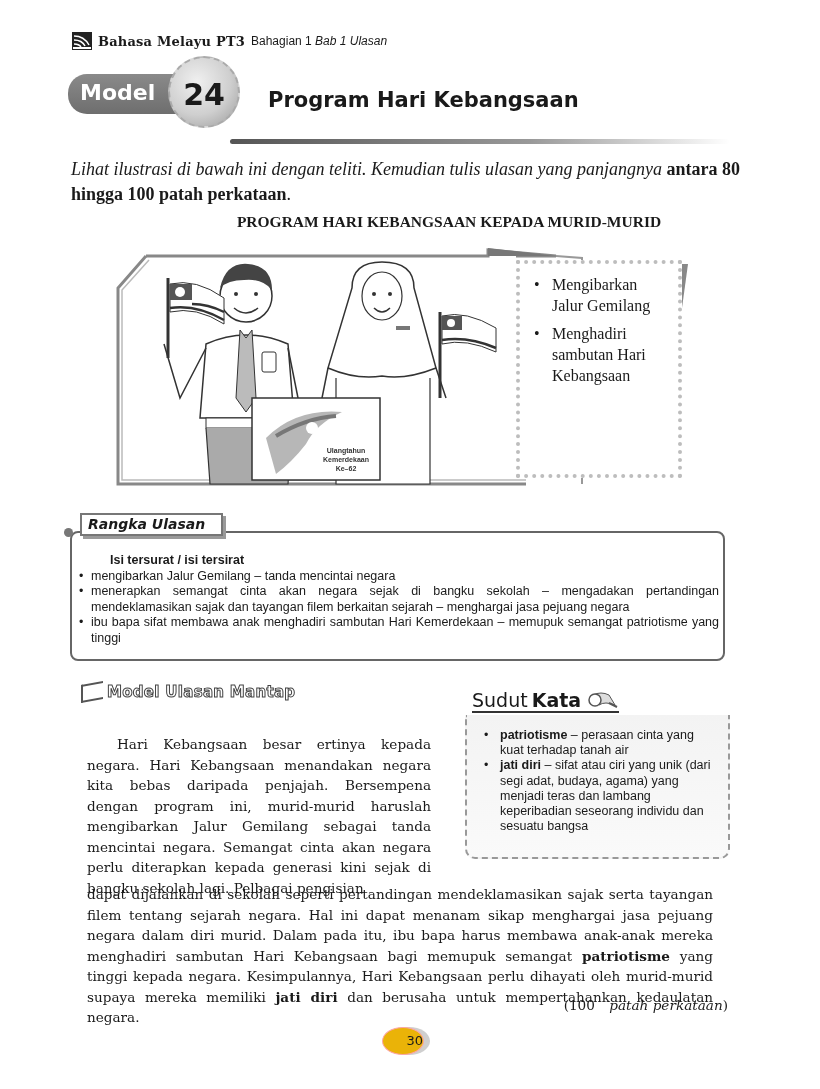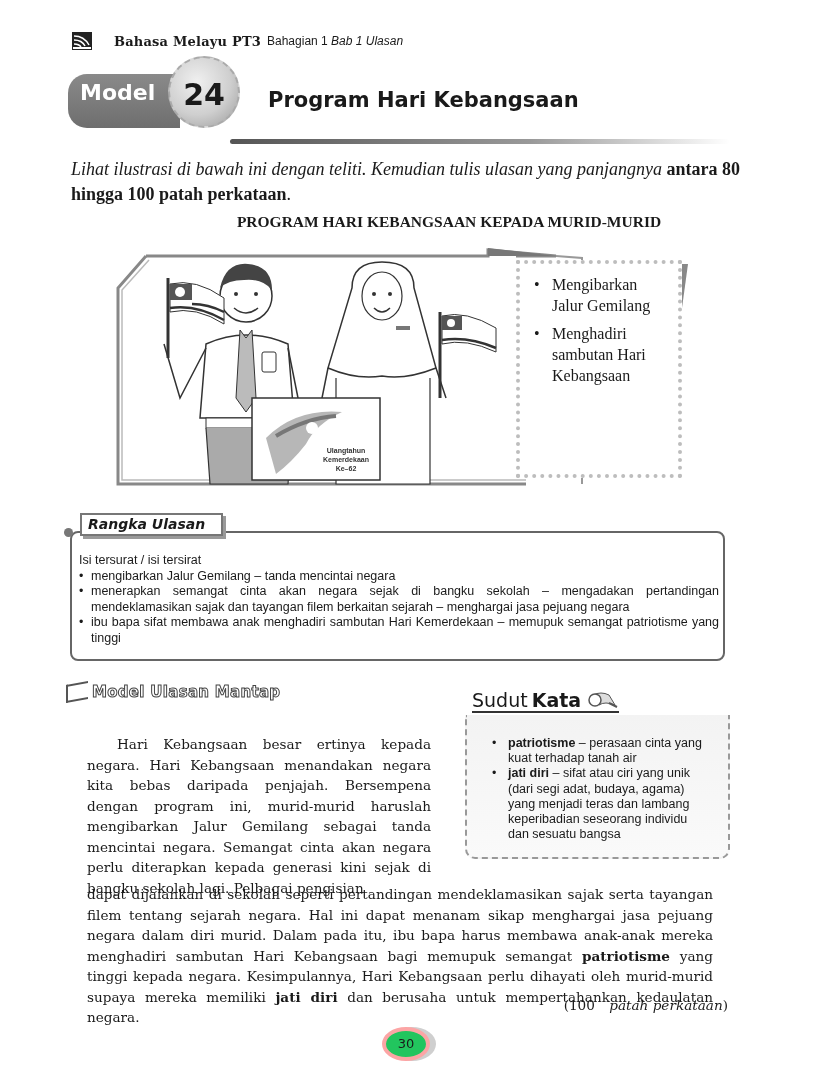--- a/index.html
+++ b/index.html
@@ -2,26 +2,26 @@
 <html><head>
 <meta charset="utf-8">
 <style>
   html, body { margin:0; padding:0; background:#ffffff; }
   body { width:820px; height:1089px; position:relative; overflow:hidden; color:#1a1a1a; font-family:"DejaVu Serif", serif; }
 
   
   .hdr { position:absolute; left:72px; top:32px; display:flex; align-items:center; gap:6px; }
   .hdr-logo { width:20px; height:18px; background:#222; position:relative; overflow:hidden; }
   .hdr-logo svg { position:absolute; left:0; top:0; }
-  .hdr-book { font-family:"DejaVu Serif", serif; font-weight:bold; font-size:13px; letter-spacing:0.2px;margin-left:16px; }
+  .hdr-book { font-family:"DejaVu Serif", serif; font-weight:bold; font-size:13px; letter-spacing:0.2px; }
   .hdr-sec { font-family:"Liberation Sans", sans-serif; font-size:12px; }
   .hdr-sec i { font-style:italic; }
 
   
-  .model-pill { position:absolute; left:68px; top:74px; width:112px; height:54px; border-radius:19px 0 0 19px; background:linear-gradient(#8a8a8a,#6e6e6e); color:#fff; font-family:"DejaVu Sans", sans-serif; font-weight:bold; font-size:22px; line-height:38px; padding-left:12px; box-sizing:border-box; }
+  .model-pill { position:absolute; left:68px; top:74px; width:112px; height:40px; border-radius:19px 0 0 19px; background:linear-gradient(#8a8a8a,#6e6e6e); color:#fff; font-family:"DejaVu Sans", sans-serif; font-weight:bold; font-size:22px; line-height:38px; padding-left:12px; box-sizing:border-box; }
   .model-circle { position:absolute; left:168px; top:56px; width:72px; height:72px; border-radius:50%; background:radial-gradient(circle at 40% 35%, #f0f0f0 0%, #cfcfcf 55%, #9a9a9a 100%); border:2px dashed #aaa; box-sizing:border-box; display:flex; align-items:center; justify-content:center; }
   .model-num { font-family:"DejaVu Sans", sans-serif; font-weight:bold; font-size:30px; color:#1a1a1a; margin-top:4px; }
   .topic-title { position:absolute; left:268px; top:88px; font-family:"DejaVu Sans", sans-serif; font-size:21px; font-weight:bold; color:#1a1a1a; }
   .title-rule { position:absolute; left:230px; top:139px; width:500px; height:5px; background:linear-gradient(90deg,#555 0%,#999 60%,#fff 100%); border-radius:3px; }
 
   
   .instr { position:absolute; left:71px; top:157px; width:680px; font-family:"Liberation Serif", serif; font-size:18px; line-height:25px; }
   .instr i { font-style:italic; }
   .instr b { font-weight:bold; }
   .fig-title { position:absolute; left:0; width:820px; top:213px; text-align:center; font-family:"Liberation Serif", serif; font-weight:bold; font-size:15.5px;padding-left:39px; }
@@ -34,50 +34,50 @@
   .bullets-box li { font-family:"Liberation Serif", serif; font-size:16px; line-height:21px; margin-bottom:7px; position:relative; padding-left:18px; }
   .bullets-box li::before { content:"•"; position:absolute; left:0; top:0; }
 
   .sign-text { font-family:"Liberation Sans", sans-serif; font-weight:bold; font-size:7px; text-anchor:middle; fill:#333; }
 
   
   .rangka { position:absolute; left:70px; top:531px; width:655px; height:130px; border:2px solid #666; border-radius:8px; box-sizing:border-box; }
   .rangka-tab { position:absolute; left:80px; top:513px; background:#fff; border:2px solid #777; border-bottom:2px solid #777; padding:1px 16px 2px 6px; box-shadow:3px 3px 0 #9a9a9a; font-family:"DejaVu Sans", sans-serif; font-weight:bold; font-style:italic; font-size:14px; }
   .rangka-dot { position:absolute; left:64px; top:528px; width:9px; height:9px; border-radius:50%; background:#777; }
   .rangka-body { position:absolute; left:79px; top:553px; width:640px; font-family:"Liberation Sans", sans-serif; font-size:12.5px; line-height:15.5px; }
-  .rangka-head { font-weight:normal; }
+  .rangka-head { font-weight:bold;margin-left:31px; }
   .rangka-body ul { list-style:none; margin:0; padding:0; }
   .rangka-body li { position:relative; padding-left:12px; text-align:justify; }
   .rangka-body li::before { content:"•"; position:absolute; left:0; }
 
   
-  .mum { position:absolute; left:66px; top:683px; display:flex; align-items:center;text-align:center; }
+  .mum { position:absolute; left:81px; top:683px; display:flex; align-items:center;text-align:center; }
   .mum-bracket { width:20px; height:14px; border-left:2px solid #555; border-bottom:2px solid #555; border-top:2px solid #555; transform:skewY(-10deg); margin-right:4px; }
   .mum-label { font-family:"DejaVu Sans", sans-serif; font-weight:bold; font-size:15px; color:#fff; -webkit-text-stroke:1px #444; letter-spacing:0.3px; }
 
   .essay { position:absolute; font-family:"DejaVu Serif", serif; font-size:13.6px; line-height:20.5px; text-align:justify; }
   .essay-a { left:71px; top:718px; width:376px; }
   .essay-b { left:71px; top:868px; width:658px; }
   .essay p { margin:16px; }
   .essay b { font-weight:bold; }
   .indent { display:inline-block; width:30px; }
   .wordcount { position:absolute; right:92px; top:997px; font-family:"DejaVu Serif", serif; font-size:13.6px; }
   .wordcount i { font-style:italic;margin-left:10px; }
 
   
   .sk-title { position:absolute; left:472px; top:689px; font-family:"DejaVu Sans", sans-serif; font-size:19px; border-bottom:2px solid #333; line-height:22px; display:flex; align-items:center; gap:4px; }
   .sk-title b { font-weight:bold; }
   .sk-box { position:absolute; left:465px; top:715px; width:265px; height:144px; border:2px dashed #999; border-top:none; border-radius:0 0 10px 10px; box-sizing:border-box; background:linear-gradient(#f3f3f3, #fafafa); }
   .sk-body { position:absolute; left:478px; top:724px; width:245px; font-family:"Liberation Sans", sans-serif; font-size:12.5px; line-height:15.2px; }
-  .sk-body ul { list-style:none; margin:12px; padding:0; }
+  .sk-body ul { list-style:none; margin:4px; padding:0; }
   .sk-body li { position:relative; padding-left:18px; }
   .sk-body li::before { content:"•"; position:absolute; left:2px; }
 
   
-  .pagenum { position:absolute; left:382px; top:1027px; width:40px; height:26px; border-radius:50%; background:#22c55e; box-shadow:6px 0 0 #cfcfcf; border:4px solid #fca5a5; text-align:center; line-height:26px; font-family:"DejaVu Sans", sans-serif; font-size:13px; }
+  .pagenum { position:absolute; left:382px; top:1027px; width:40px; height:26px; border-radius:50%; background:#eab308; box-shadow:6px 0 0 #cfcfcf; border:1px solid #fca5a5; text-align:right; line-height:26px; font-family:"DejaVu Sans", sans-serif; font-size:13px; }
 </style>
 </head>
 <body>
 
 <div class="hdr">
   <div class="hdr-logo">
     <svg width="20" height="18" viewBox="0 0 20 18">
       <rect width="20" height="18" fill="#222"></rect>
       <path d="M2 4 Q12 4 17 13" stroke="#fff" stroke-width="1.5" fill="none"></path>
       <path d="M2 8 Q10 8 13 14" stroke="#fff" stroke-width="1.5" fill="none"></path>

